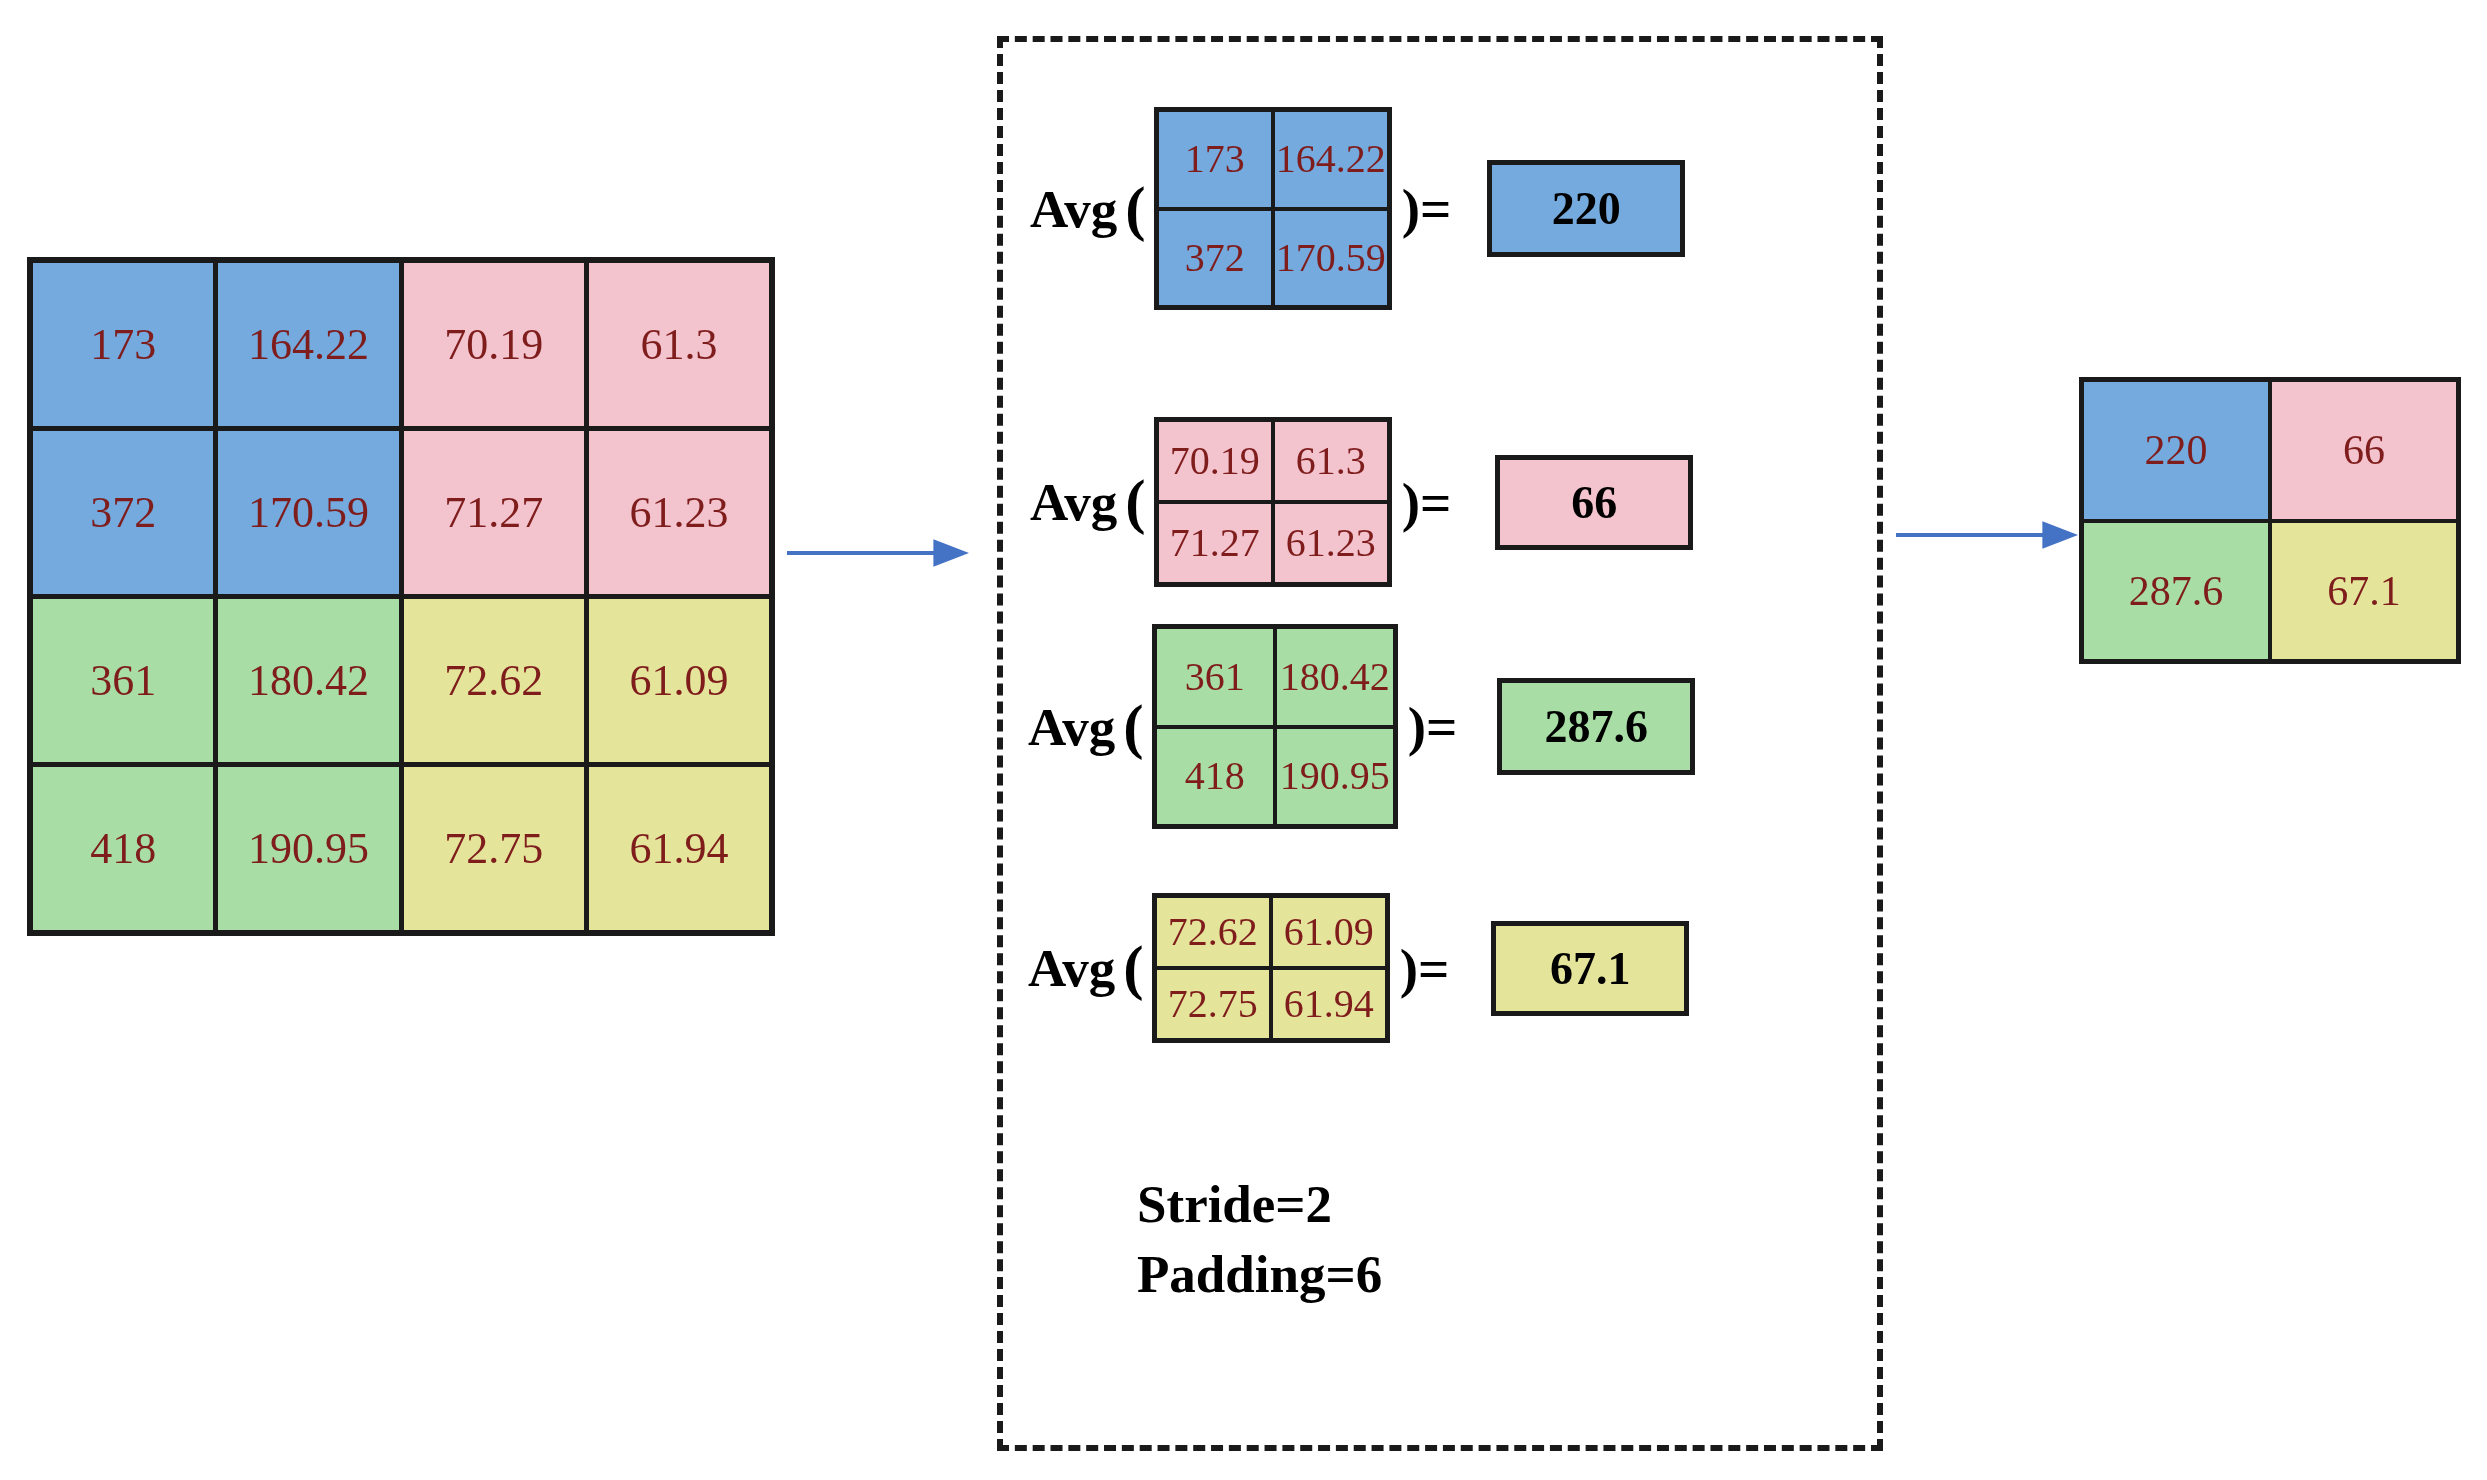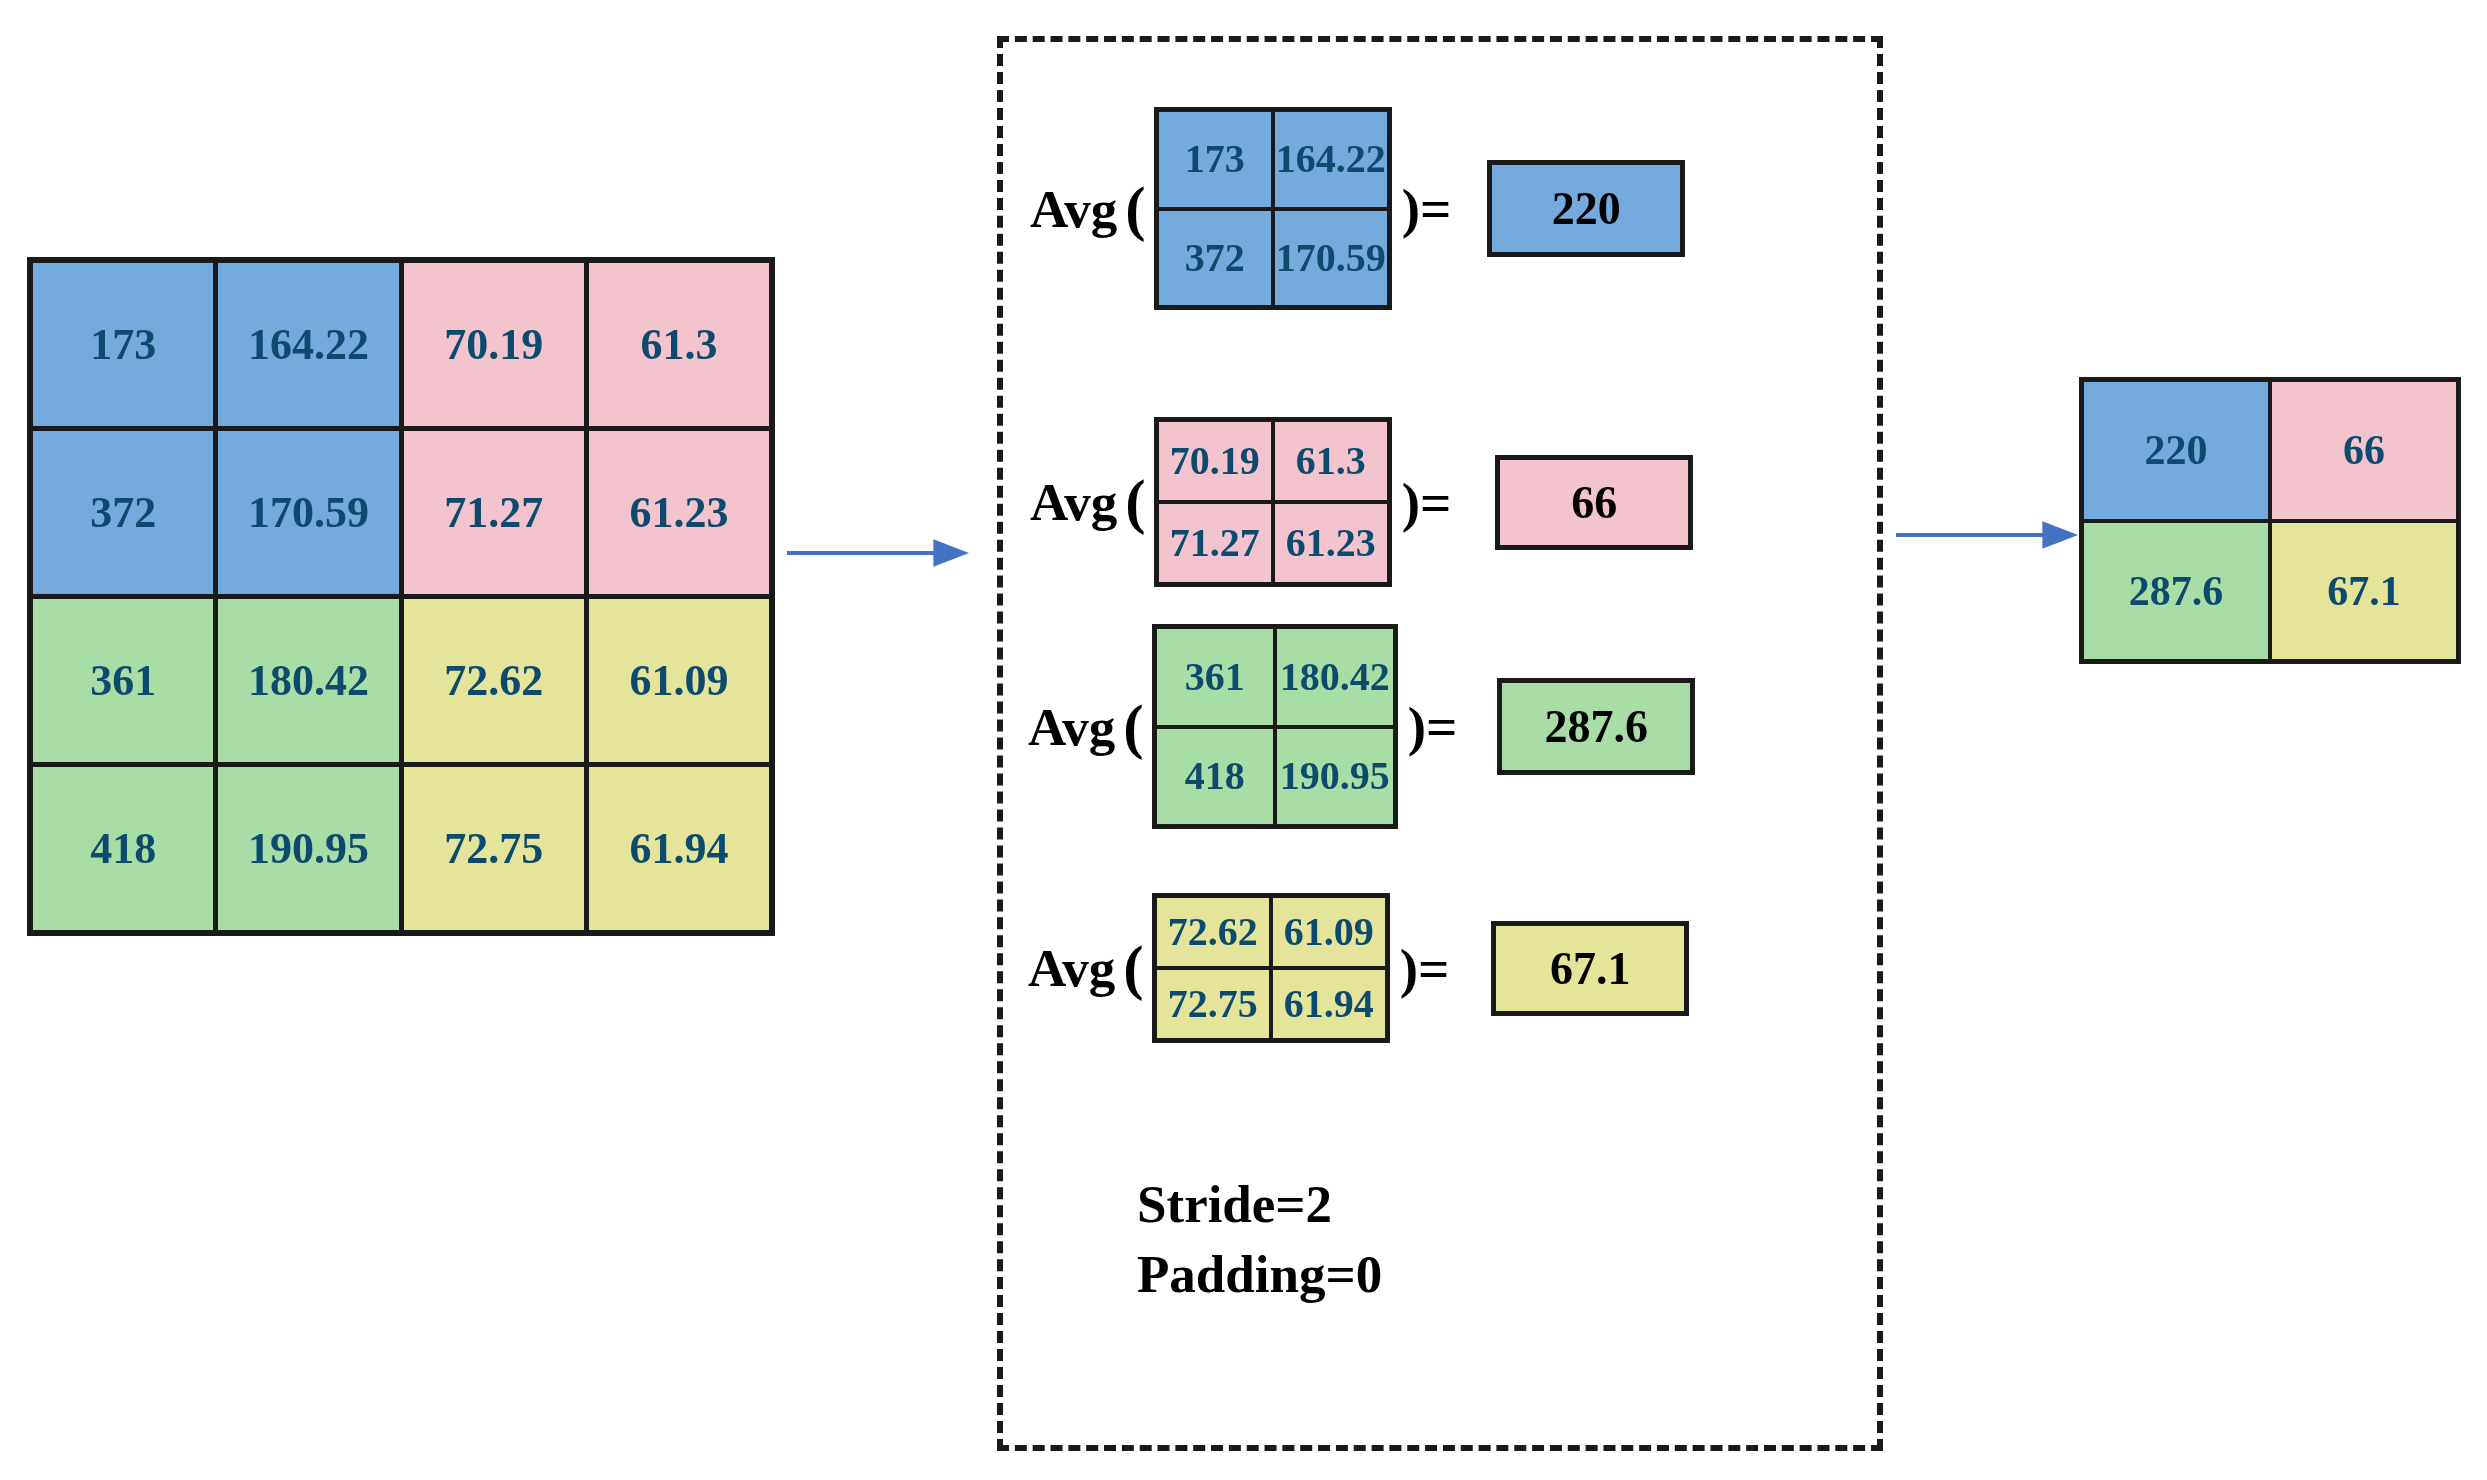--- a/index.html
+++ b/index.html
@@ -24,22 +24,22 @@
     display: grid;
     box-sizing: border-box;
     border: 5px solid #1a1a1a;
     background: #1a1a1a;
     gap: 4px;
   }
   .cell {
     display: flex;
     align-items: center;
     justify-content: center;
-    font-weight: bold;
-    color: #0c4a6e;
+    font-weight: normal;
+    color: #7f1d1d;
     box-sizing: border-box;
     text-align: center;
     line-height: 1;
   }
 
   
   #input-matrix {
     left: 27px;
     top: 257px;
     width: 748px;
@@ -237,21 +237,21 @@
         <div class="cell" style="background: rgb(228, 229, 154);">61.09</div>
         <div class="cell" style="background: rgb(228, 229, 154);">72.75</div>
         <div class="cell" style="background: rgb(228, 229, 154);">61.94</div>
       </div>
     <span class="avg-label paren-close-eq">)=</span>
     <div class="result-box" style="background: rgb(228, 229, 154);">67.1</div>
   </div>
 
   <div id="params">
     <div>Stride=2</div>
-    <div>Padding=0</div>
+    <div>Padding=6</div>
   </div>
 
   <svg class="arrow-svg" id="arrow-2" width="183" height="40" viewBox="0 0 185 40">
     <line x1="0" y1="20" x2="150" y2="20" stroke="#4472C4" stroke-width="4"></line>
     <polygon points="148,6 184,20 148,34" fill="#4472C4"></polygon>
   </svg>
 
   <div class="matrix" id="output-matrix">
       <div class="cell" style="background: rgb(116, 170, 222);">220</div>
       <div class="cell" style="background: rgb(243, 195, 206);">66</div>

